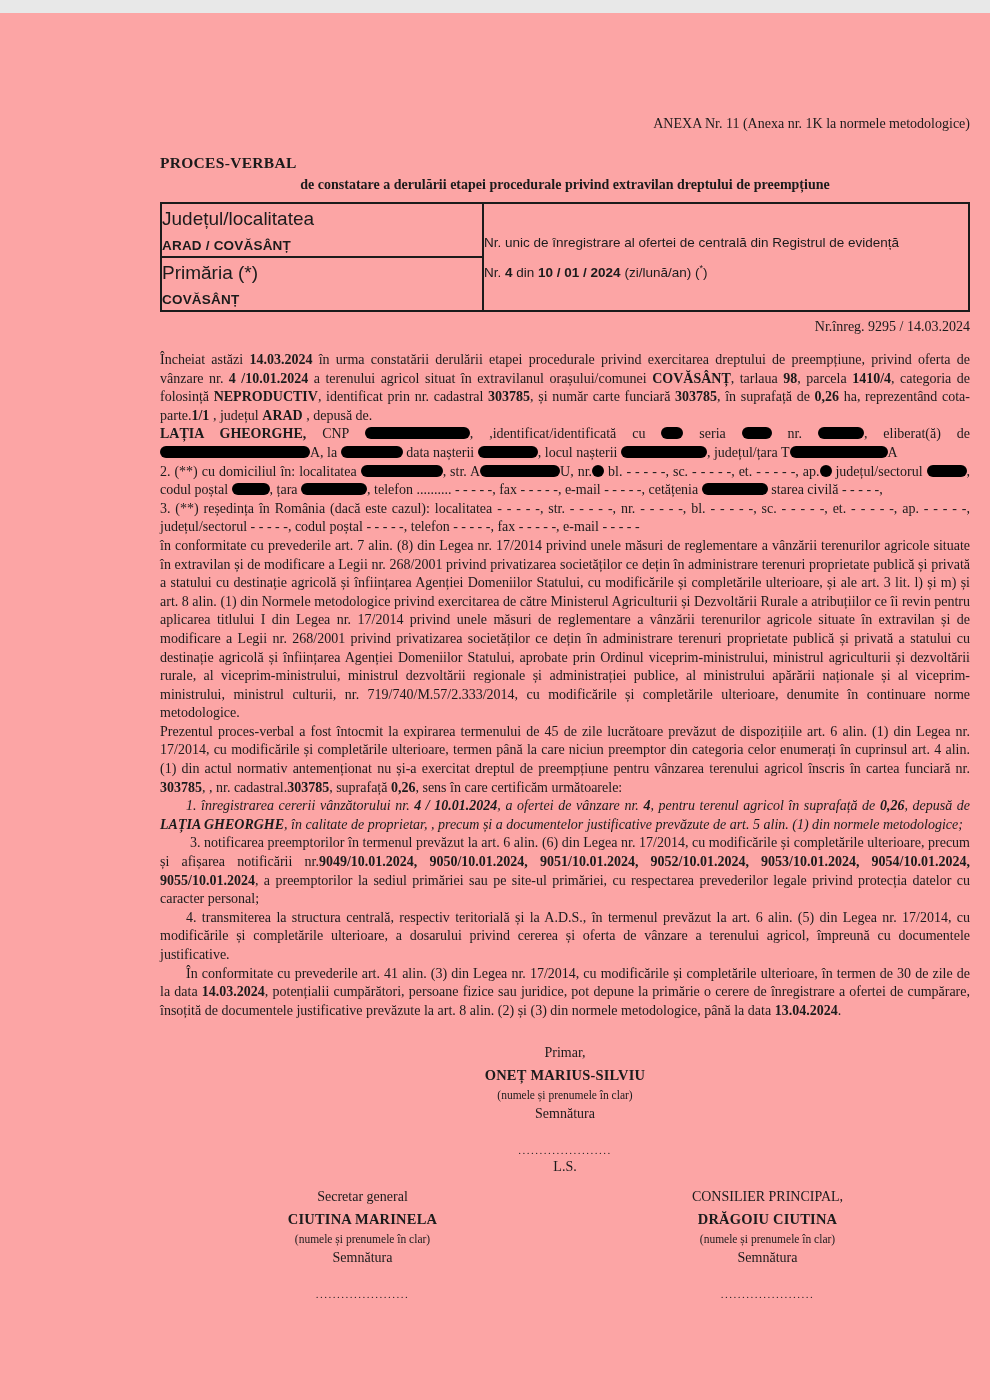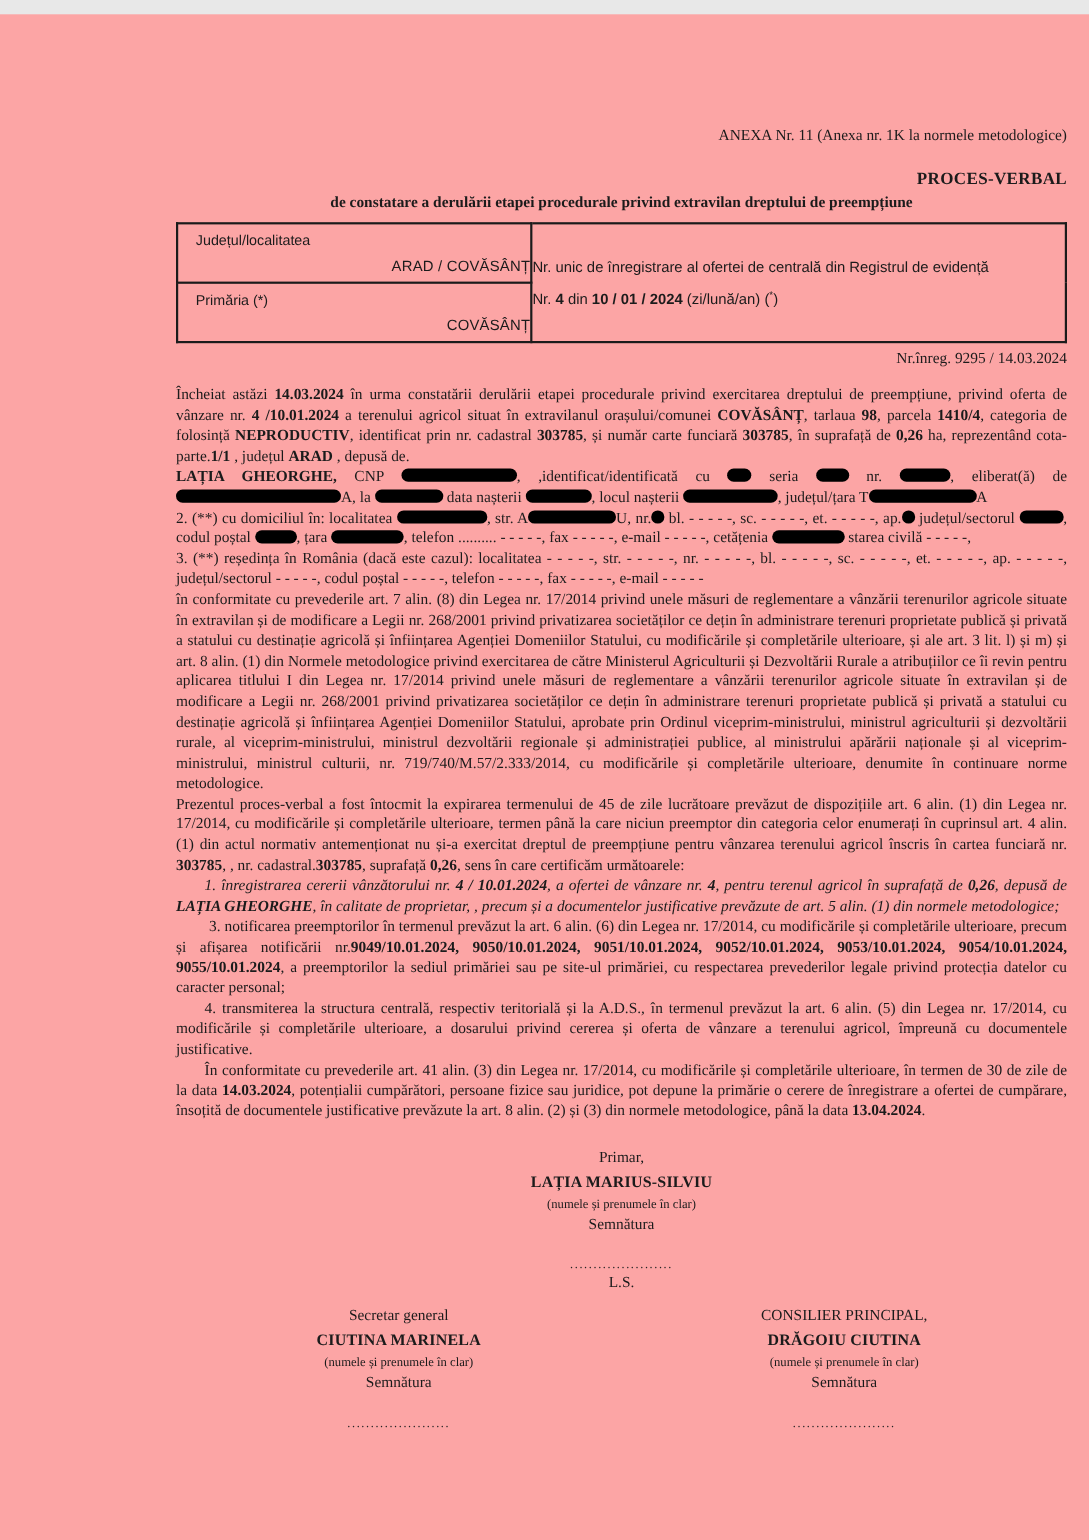--- a/index.html
+++ b/index.html
@@ -17,21 +17,21 @@
     left:160px; top:0;
     width:810px;
   }
   .anexa{
     margin-top:103px;
     text-align:right;
     font-size:14px;
   }
   .title{
     margin:22px 0 0 0;
-    text-align:right;
+    text-align:left;
     font-size:15.5px;
     font-weight:bold;
     letter-spacing:0.3px;
   }
   .subtitle{
     margin-top:5px;
     text-align:center;
     font-size:14px;
     font-weight:bold;
   }
@@ -41,22 +41,22 @@
     border-collapse:collapse;
     table-layout:fixed;
     font-family:"Liberation Sans", sans-serif;
   }
   table.head-table td{
     border:2px solid #1b1b1b;
     vertical-align:middle;
     padding:0;
   }
   td.cell-left{width:320px;height:52px;padding:4px 8px 6px 10px;}
-  .cell-label{font-size:13px;padding-left:16px;}
-  .cell-value{font-size:13.5px;font-weight:normal;margin-top:8px;letter-spacing:0.2px;text-align:right;}
+  .cell-label{font-size:19px;}
+  .cell-value{font-size:13.5px;font-weight:bold;margin-top:8px;letter-spacing:0.2px;}
   td.cell-right{padding:6px 10px 6px 14px;}
   .reg-title{font-size:13.5px;}
   .reg-line{font-size:13.5px;margin-top:13px;}
   .reg-line b{font-weight:bold;}
   .reg-line sup{font-size:9px;}
   .reg-note{
     margin-top:7px;
     text-align:right;
     font-size:14px;
   }
@@ -153,21 +153,21 @@
         <p class="para">în conformitate cu prevederile art. 7 alin. (8) din Legea nr. 17/2014 privind unele măsuri de reglementare a vânzării terenurilor agricole situate în extravilan și de modificare a Legii nr. 268/2001 privind privatizarea societăților ce dețin în administrare terenuri proprietate publică și privată a statului cu destinație agricolă și înființarea Agenției Domeniilor Statului, cu modificările și completările ulterioare, și ale art. 3 lit. l) și m) și art. 8 alin. (1) din Normele metodologice privind exercitarea de către Ministerul Agriculturii și Dezvoltării Rurale a atribuțiilor ce îi revin pentru aplicarea titlului I din Legea nr. 17/2014 privind unele măsuri de reglementare a vânzării terenurilor agricole situate în extravilan și de modificare a Legii nr. 268/2001 privind privatizarea societăților ce dețin în administrare terenuri proprietate publică și privată a statului cu destinație agricolă și înființarea Agenției Domeniilor Statului, aprobate prin Ordinul viceprim-ministrului, ministrul agriculturii și dezvoltării rurale, al viceprim-ministrului, ministrul dezvoltării regionale și administrației publice, al ministrului apărării naționale și al viceprim-ministrului, ministrul culturii, nr. 719/740/M.57/2.333/2014, cu modificările și completările ulterioare, denumite în continuare norme metodologice.</p>
         <p class="para">Prezentul proces-verbal a fost întocmit la expirarea termenului de 45 de zile lucrătoare prevăzut de dispozițiile art. 6 alin. (1) din Legea nr. 17/2014, cu modificările și completările ulterioare, termen până la care niciun preemptor din categoria celor enumerați în cuprinsul art. 4 alin. (1) din actul normativ antemenționat nu și-a exercitat dreptul de preempțiune pentru vânzarea terenului agricol înscris în cartea funciară nr. <b>303785</b>, , nr. cadastral.<b>303785</b>, suprafață <b>0,26</b>, sens în care certificăm următoarele:</p>
         <p class="para" style="text-indent: 26px; font-style: italic;">1. înregistrarea cererii vânzătorului nr. <b>4 / 10.01.2024</b>, a ofertei de vânzare nr. <b>4</b>, pentru terenul agricol în suprafață de <b>0,26</b>, depusă de <b>LAȚIA GHEORGHE</b>, în calitate de proprietar, , precum și a documentelor justificative prevăzute de art. 5 alin. (1) din normele metodologice;</p>
         <p class="para" style="text-indent: 30px;">3. notificarea preemptorilor în termenul prevăzut la art. 6 alin. (6) din Legea nr. 17/2014, cu modificările și completările ulterioare, precum și afișarea notificării nr.<b>9049/10.01.2024, 9050/10.01.2024, 9051/10.01.2024, 9052/10.01.2024, 9053/10.01.2024, 9054/10.01.2024, 9055/10.01.2024</b>, a preemptorilor la sediul primăriei sau pe site-ul primăriei, cu respectarea prevederilor legale privind protecția datelor cu caracter personal;</p>
         <p class="para" style="text-indent: 26px;">4. transmiterea la structura centrală, respectiv teritorială și la A.D.S., în termenul prevăzut la art. 6 alin. (5) din Legea nr. 17/2014, cu modificările și completările ulterioare, a dosarului privind cererea și oferta de vânzare a terenului agricol, împreună cu documentele justificative.</p>
         <p class="para" style="text-indent: 26px;">În conformitate cu prevederile art. 41 alin. (3) din Legea nr. 17/2014, cu modificările și completările ulterioare, în termen de 30 de zile de la data <b>14.03.2024</b>, potențialii cumpărători, persoane fizice sau juridice, pot depune la primărie o cerere de înregistrare a ofertei de cumpărare, însoțită de documentele justificative prevăzute la art. 8 alin. (2) și (3) din normele metodologice, până la data <b>13.04.2024</b>.</p>
       </div>
 
     <div class="sig-center">
       <div class="sig-role">Primar,</div>
-      <div class="sig-name">LAȚIA MARIUS-SILVIU</div>
+      <div class="sig-name">ONEȚ MARIUS-SILVIU</div>
       <div class="sig-note">(numele și prenumele în clar)</div>
       <div class="sig-sign">Semnătura</div>
       <div class="sig-dots">......................</div>
       <div class="sig-ls">L.S.</div>
     </div>
 
     <div class="sig-cols">
       <div class="sig-col">
         <div class="sig-role">Secretar general</div>
         <div class="sig-name">CIUTINA MARINELA</div>

